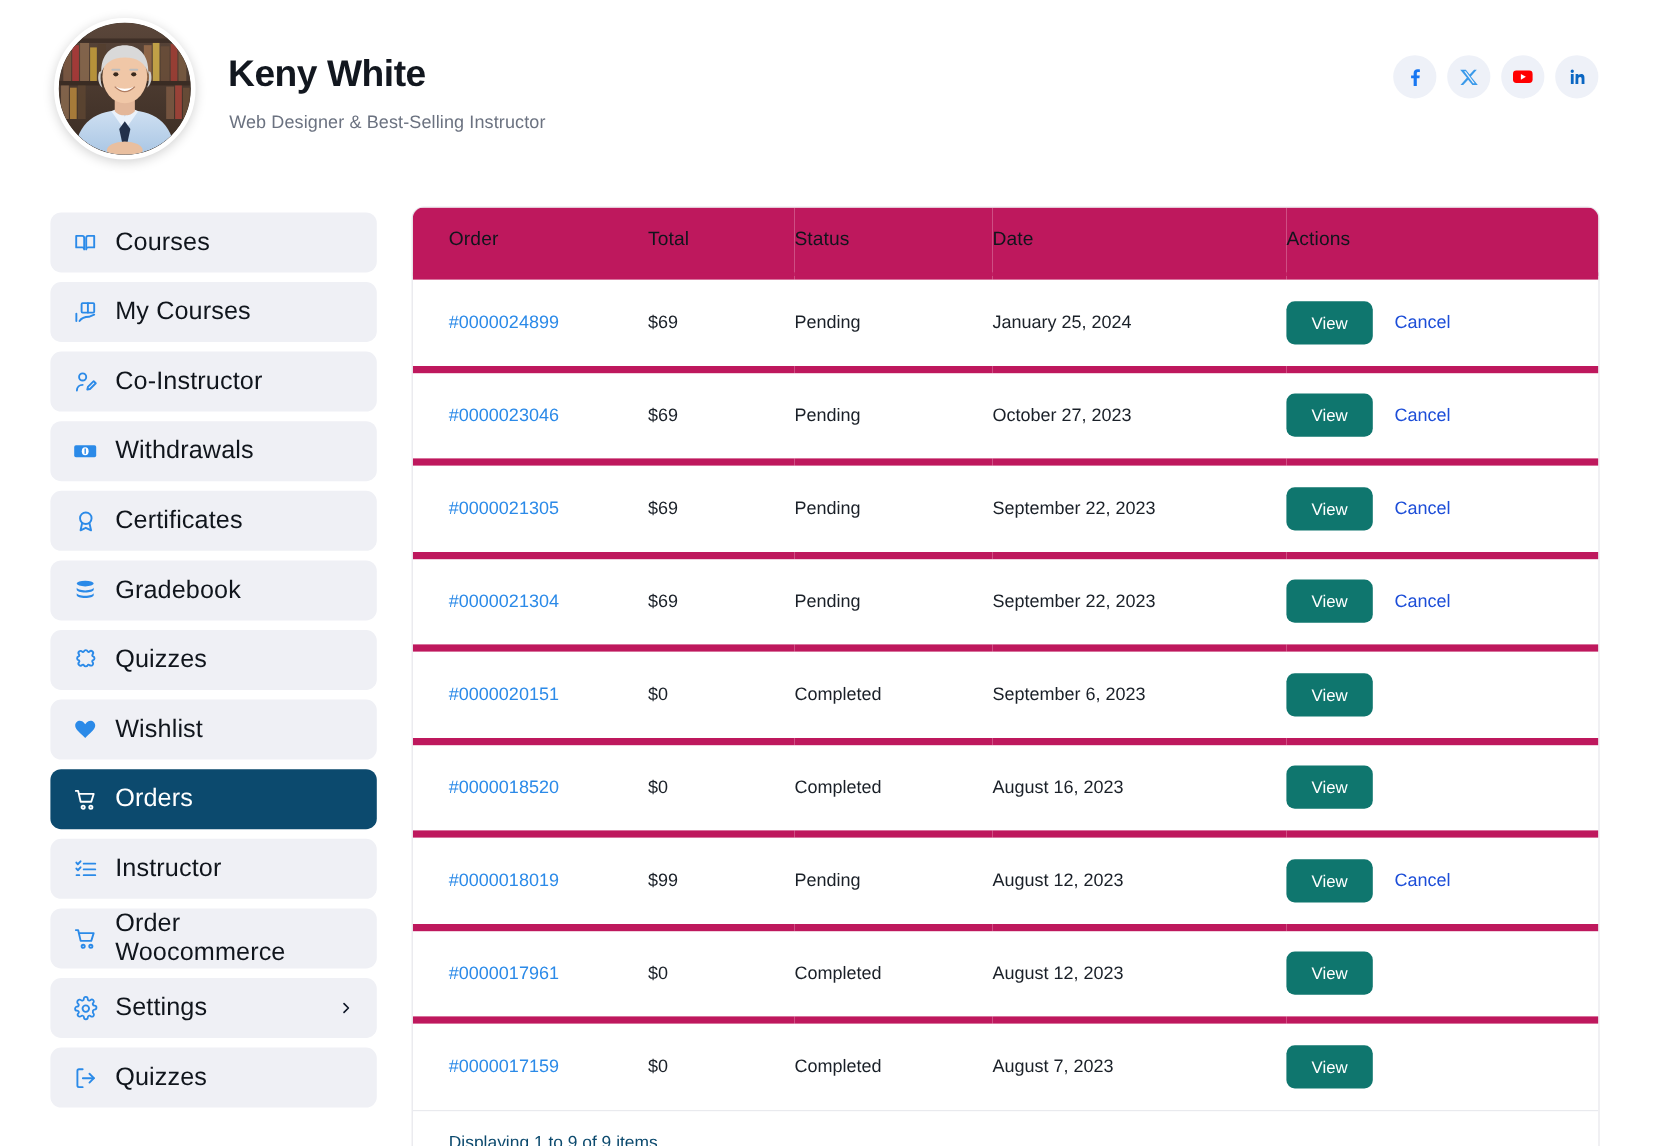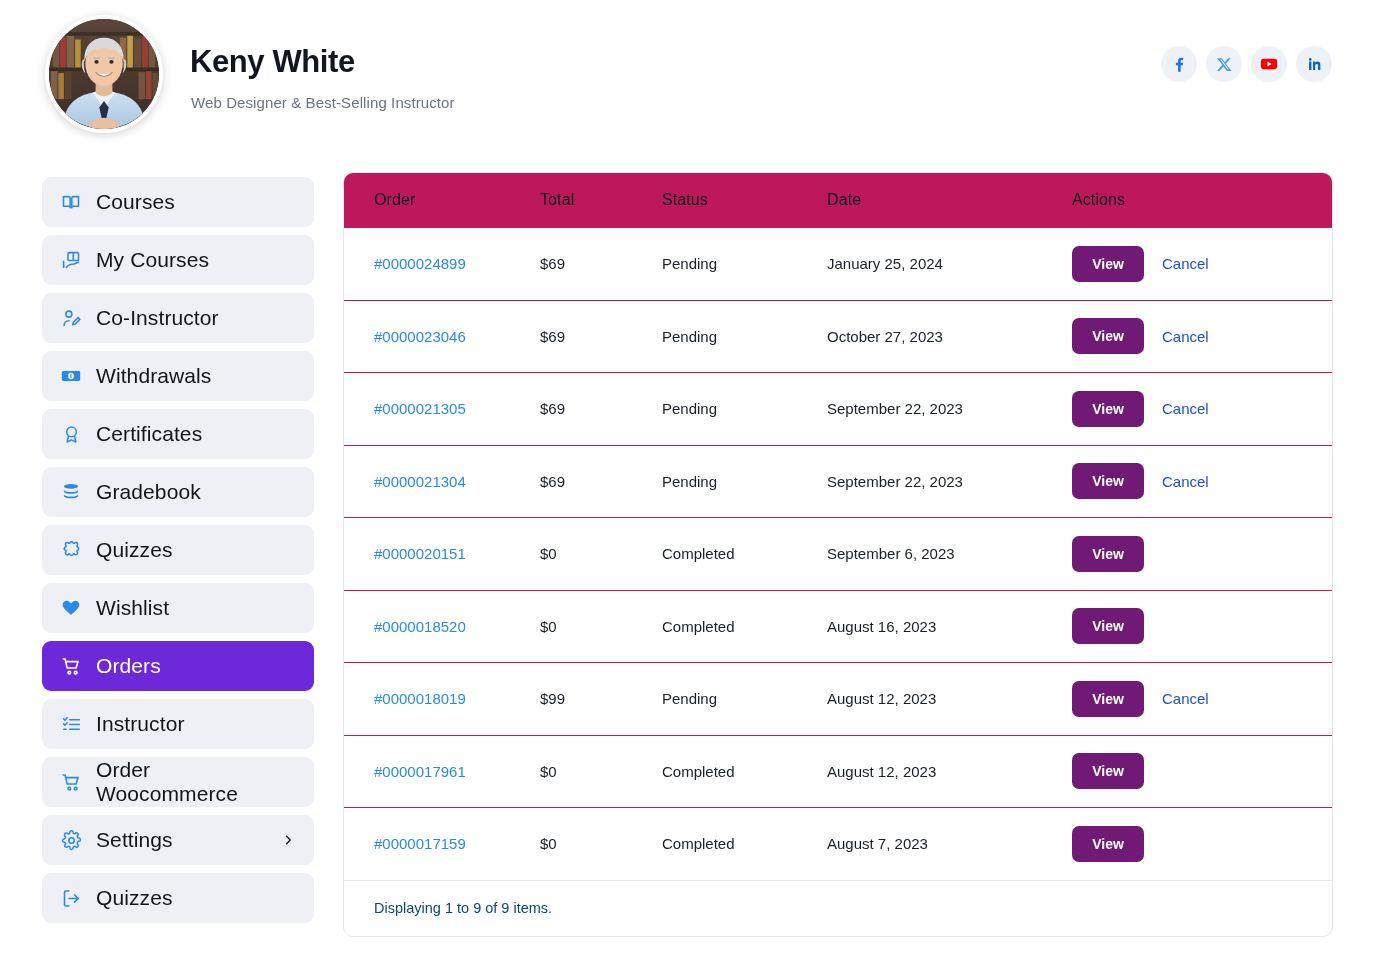--- a/index.html
+++ b/index.html
@@ -80,21 +80,21 @@
     position: relative;
     height: 50px;
     margin-bottom: 8px;
     border-radius: 9px;
     background: #eff0f5;
     display: flex;
     align-items: center;
     padding: 0 18px;
     cursor: pointer;
   }
-  .nav-item.active { background: #6d28d9; }
+  .nav-item.active { background: #0c4a6e; }
   .nav-icon {
     width: 22px; height: 22px;
     display: flex;
     align-items: center;
     justify-content: center;
     margin-right: 14px;
     flex: 0 0 22px;
   }
   .nav-icon svg { display: block; }
   .nav-label {
@@ -128,21 +128,21 @@
     background: #be185d;
     text-align: left;
     font-size: 16px;
     font-weight: normal;
     color: #10151c;
     padding: 18px 0 18px 0;
     letter-spacing: 0.1px;
   }
   thead th:first-child { padding-left: 30px; }
   tbody td {
-    border-top: 1px solid #be185d;
+    border-top: 6px solid #be185d;
     padding: 0;
     height: 71.5px;
     font-size: 15px;
     color: #1a2028;
     vertical-align: middle;
   }
   tbody td:first-child { padding-left: 30px; }
 
   .col-order   { width: 196px; }
   .col-total   { width: 122px; margin-top: 16px; }
@@ -156,31 +156,30 @@
     font-size: 15px;
     cursor: pointer;
   }
   .actions-cell {
     display: flex;
     align-items: center;
     gap: 18px;
     height: 71.5px;
   }
   .btn-view {
-    background: #701a75;
+    background: #0f766e;
     color: #ffffff;
     border: none;
     border-radius: 7px;
     font-size: 14px;
     font-family: "Liberation Sans", sans-serif;
     padding: 0 18px;
     height: 36px;
     min-width: 72px;
     cursor: pointer;
-    font-weight: bold;
   }
   .btn-cancel {
     background: none;
     border: none;
     font-family: "Liberation Sans", sans-serif;
     font-size: 15px;
     color: #1d4ed8;
     cursor: pointer;
     padding: 0;
   }

